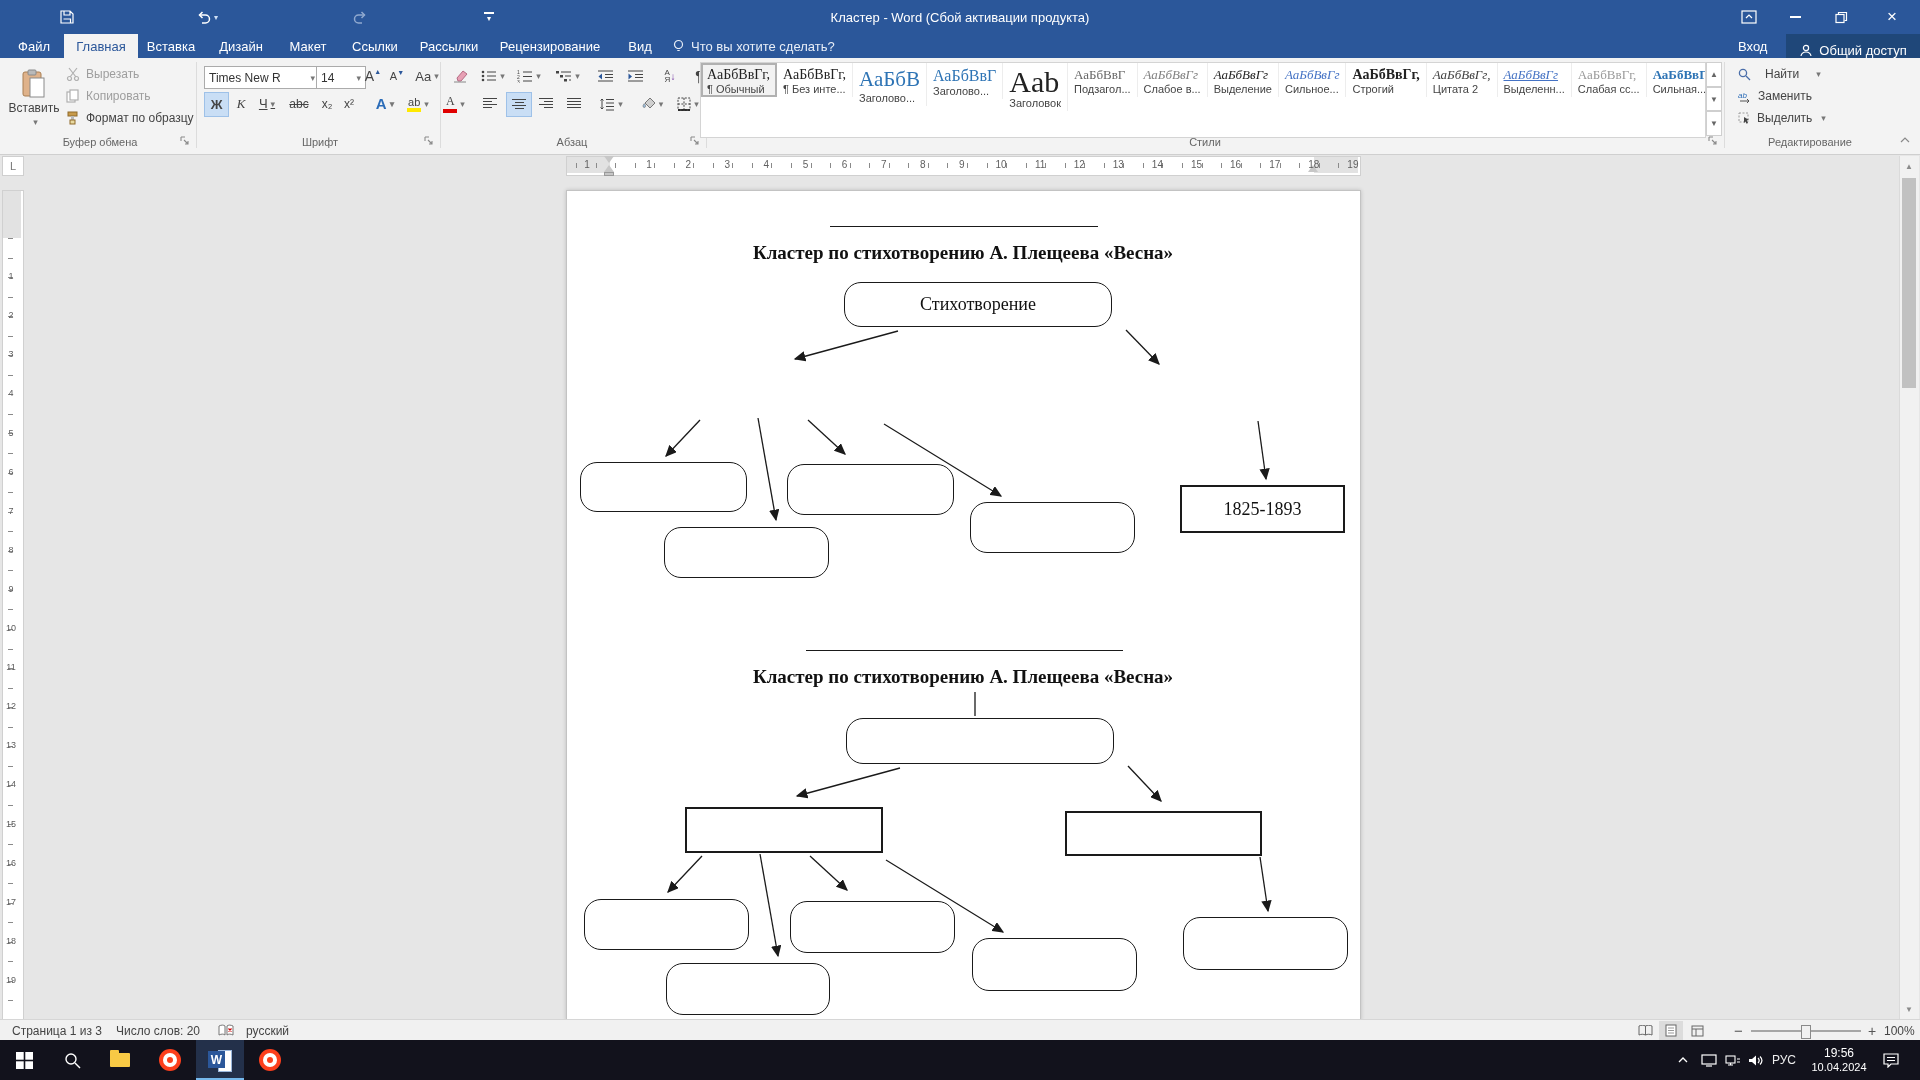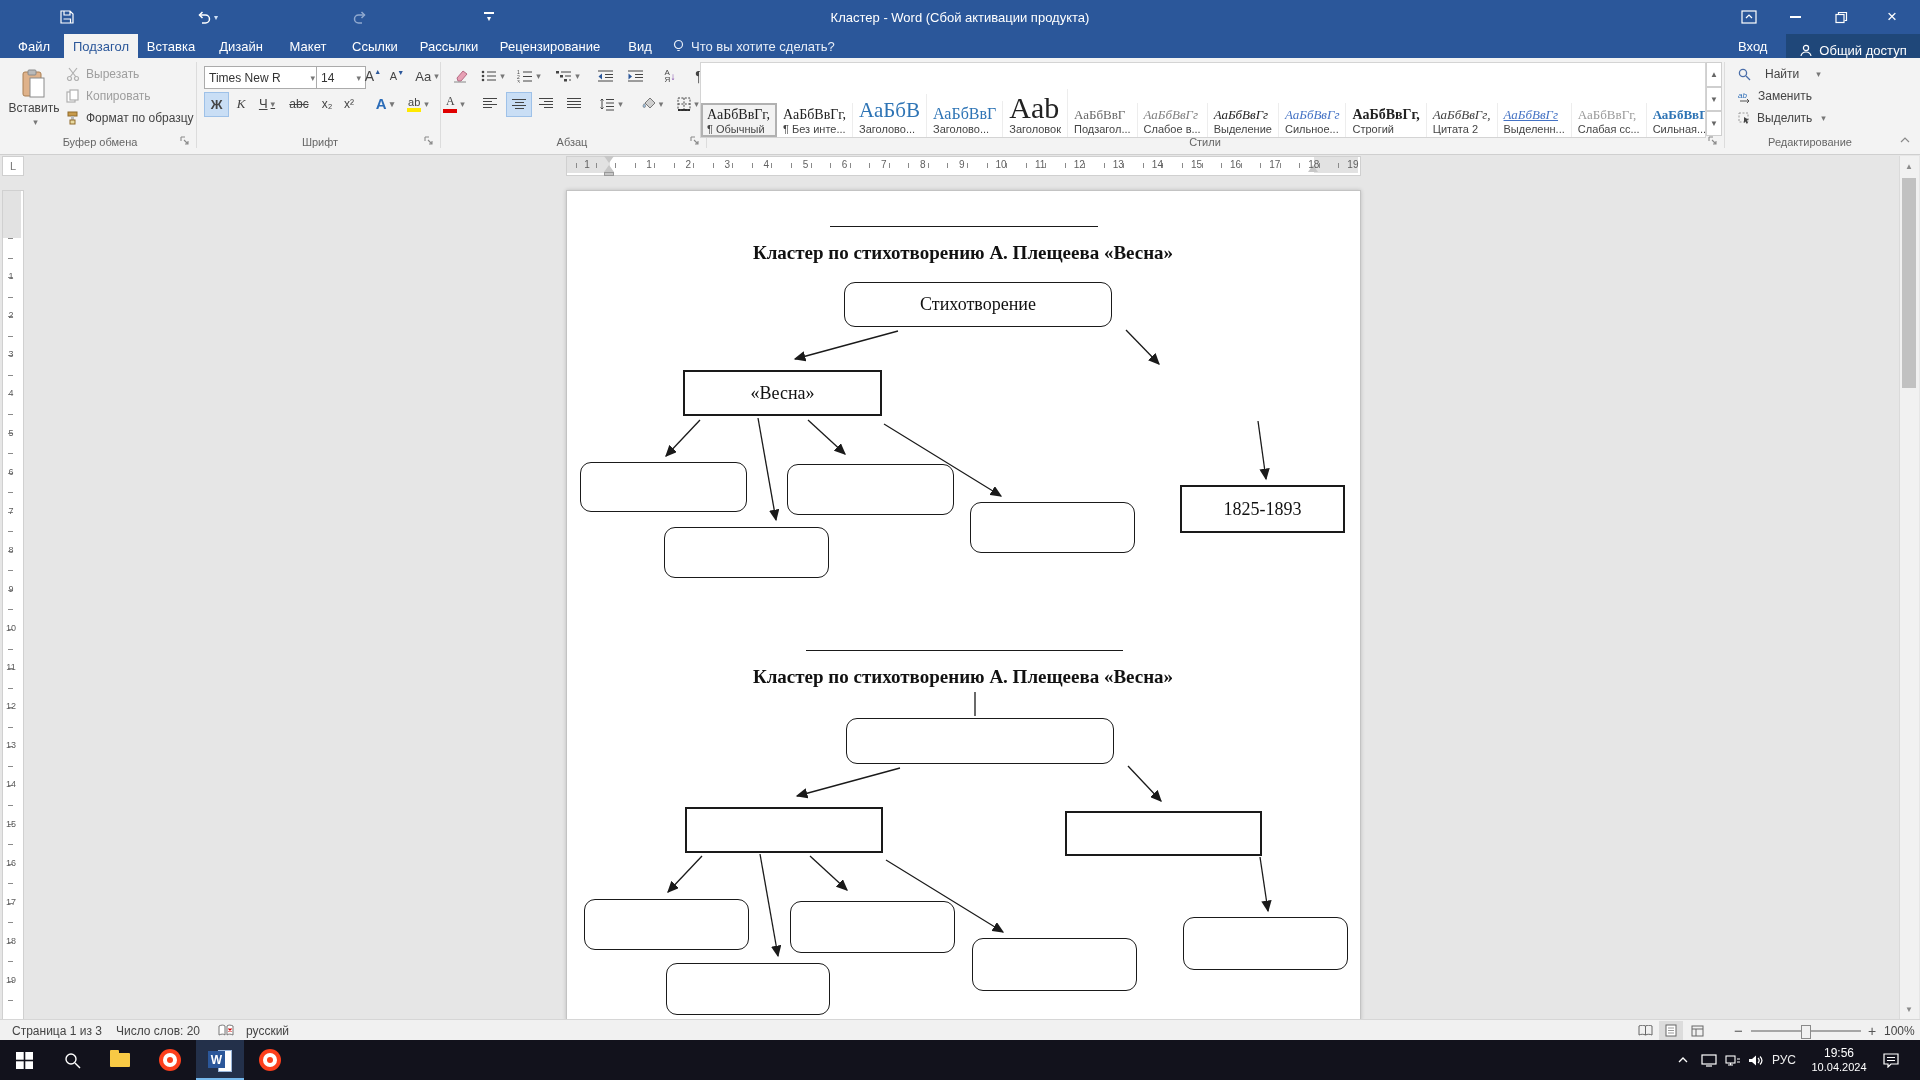--- a/index.html
+++ b/index.html
@@ -34,21 +34,21 @@
   .rbtn{position:absolute;display:flex;align-items:center;justify-content:center;color:#444;font-size:13px;}
   .rbtn.on{background:#c9def5;border:1px solid #9ec1e8;}
   .combo{position:absolute;background:#fff;border:1px solid #ababab;font-size:12px;color:#333;
          display:flex;align-items:center;padding:0 4px;justify-content:space-between;}
   .dd{color:#777;font-size:9px;margin-left:3px;}
   .graytxt{color:#9e9e9e;}
   .smalllbl{font-size:12px;color:#444;}
 
   
   .stylebox{position:absolute;left:700px;top:4px;width:1004px;height:74px;background:#fff;border:1px solid #d4d4d4;
-            display:flex;align-items:flex-end;overflow:hidden;}
+            display:flex;align-items:flex-start;overflow:hidden;}
   .sitem{flex:0 0 auto;border-right:1px solid #ededed;padding:4px 6px 2px 6px;display:flex;flex-direction:column;
          justify-content:space-between;align-items:flex-start;}
   .sitem.sel{outline:2px solid #b1b1b1;outline-offset:-2px;background:#f2f2f2;}
   .ssample{white-space:nowrap;font-family:"Liberation Serif",serif;color:#222;}
   .sname{font-size:11px;color:#444;white-space:nowrap;}
   .s-h1 .ssample,.s-h2 .ssample{color:#2e74b5;}
   .s-subtitle .ssample{color:#666;}
   .s-subtle .ssample{color:#808080;font-style:italic;}
   .s-em .ssample{font-style:italic;}
   .s-intense .ssample{color:#4472c4;font-style:italic;}
@@ -78,21 +78,21 @@
             background-image:repeating-linear-gradient(180deg,#8a8a8a 0 1px,transparent 1px 19.55px);}
   .tri-down{width:0;height:0;border-left:5px solid transparent;border-right:5px solid transparent;border-top:7px solid #c7c7c7;}
   .tri-up{width:0;height:0;border-left:5px solid transparent;border-right:5px solid transparent;border-bottom:7px solid #c7c7c7;}
   .ind-sq{width:10px;height:4px;background:#c7c7c7;border:1px solid #9a9a9a;box-sizing:border-box;}
 
   
   .page{position:absolute;left:566px;top:190px;width:793px;height:829px;background:#fff;
         border:1px solid #c3c3c3;box-shadow:0 0 4px rgba(0,0,0,.18);}
   .dbox{position:absolute;background:#fff;border:2px solid #1a1a1a;display:flex;align-items:center;justify-content:center;
         font-family:"Liberation Serif",serif;font-size:18px;color:#111;box-sizing:border-box;z-index:3;}
-  .dbox.rounded{border-width:1.5px;border-radius:11px;}
+  .dbox.rounded{border-width:1.5px;border-radius:17px;}
   .dtitle{position:absolute;transform:translateX(-50%);white-space:nowrap;z-index:3;
           font-family:"Liberation Serif",serif;font-weight:bold;font-size:19px;color:#111;}
   .dline{position:absolute;height:0;border-top:1.5px solid #1a1a1a;z-index:3;}
   .arrowsvg{position:absolute;left:0;top:0;width:1920px;height:1080px;z-index:2;pointer-events:none;}
 
   
   .sbar{position:absolute;left:1899px;top:156px;width:19px;height:863px;background:#f1f1f1;border-left:1px solid #dadada;}
   .sbtn{position:absolute;left:1901px;width:16px;height:16px;color:#8a8a8a;font-size:8px;
         display:flex;align-items:center;justify-content:center;}
   .sthumb{position:absolute;left:1902px;top:178px;width:14px;height:210px;background:#c1c1c1;}
@@ -169,21 +169,21 @@
           <path d="M3.5 3.5v-2h8v8h-2" fill="none" stroke="#fff" stroke-width="1.2"></path>
         </svg>
     </div>
     <div class="winbtn close" style="left:1864px;width:56px">
       <span style="font-size:17px">×</span>
     </div>
   </div>
 
   <div class="tabrow">
     <div class="tab" style="left:8px;width:44px">Файл</div>
-    <div class="tab active" style="left:64px;width:66px">Подзагол</div>
+    <div class="tab active" style="left:64px;width:66px">Главная</div>
     <div class="tab" style="left:138px;width:58px">Вставка</div>
     <div class="tab" style="left:208px;width:58px">Дизайн</div>
     <div class="tab" style="left:278px;width:52px">Макет</div>
     <div class="tab" style="left:344px;width:54px">Ссылки</div>
     <div class="tab" style="left:412px;width:66px">Рассылки</div>
     <div class="tab" style="left:490px;width:112px">Рецензирование</div>
     <div class="tab" style="left:616px;width:40px">Вид</div>
     <div class="tellme" style="left:672px">
       <svg width="13" height="15" viewBox="0 0 13 15">
           <circle cx="6.5" cy="5.5" r="4" fill="none" stroke="#e8eef7" stroke-width="1.2"></circle>
@@ -548,21 +548,20 @@
       <line x1="760" y1="854" x2="778" y2="956" marker-end="url(#ah)"></line>
       <line x1="810" y1="856" x2="847" y2="890" marker-end="url(#ah)"></line>
       <line x1="886" y1="860" x2="1003" y2="932" marker-end="url(#ah)"></line>
       <line x1="1260" y1="857" x2="1268" y2="911" marker-end="url(#ah)"></line>
     </g>
   </svg>
 
   <div class="dline" style="left:830px;top:226px;width:268px"></div>
   <div class="dtitle" style="left:963px;top:242px">Кластер по стихотворению А. Плещеева «Весна»</div>
   <div class="dbox rounded" style="left:844px;top:282px;width:268px;height:45px">Стихотворение</div>
-  <div class="dbox" style="left:683px;top:370px;width:199px;height:46px">«Весна»</div>
   <div class="dbox rounded" style="left:580px;top:462px;width:167px;height:50px"></div>
   <div class="dbox rounded" style="left:787px;top:464px;width:167px;height:51px"></div>
   <div class="dbox rounded" style="left:664px;top:527px;width:165px;height:51px"></div>
   <div class="dbox rounded" style="left:970px;top:502px;width:165px;height:51px"></div>
   <div class="dbox" style="left:1180px;top:485px;width:165px;height:48px">1825-1893</div>
 
   <div class="dline" style="left:806px;top:650px;width:317px"></div>
   <div class="dtitle" style="left:963px;top:666px">Кластер по стихотворению А. Плещеева «Весна»</div>
   <div class="dbox rounded" style="left:846px;top:718px;width:268px;height:46px"></div>
   <div class="dbox" style="left:685px;top:807px;width:198px;height:46px"></div>

